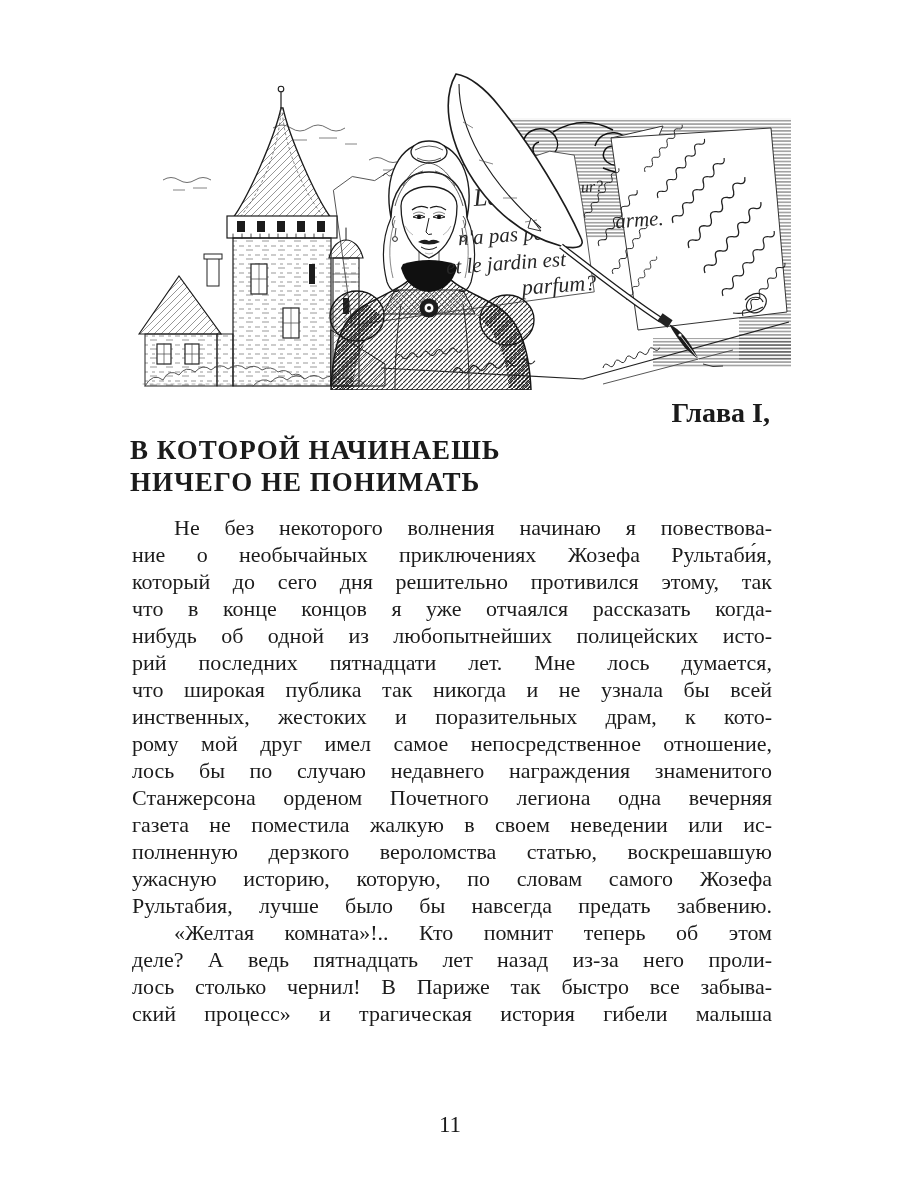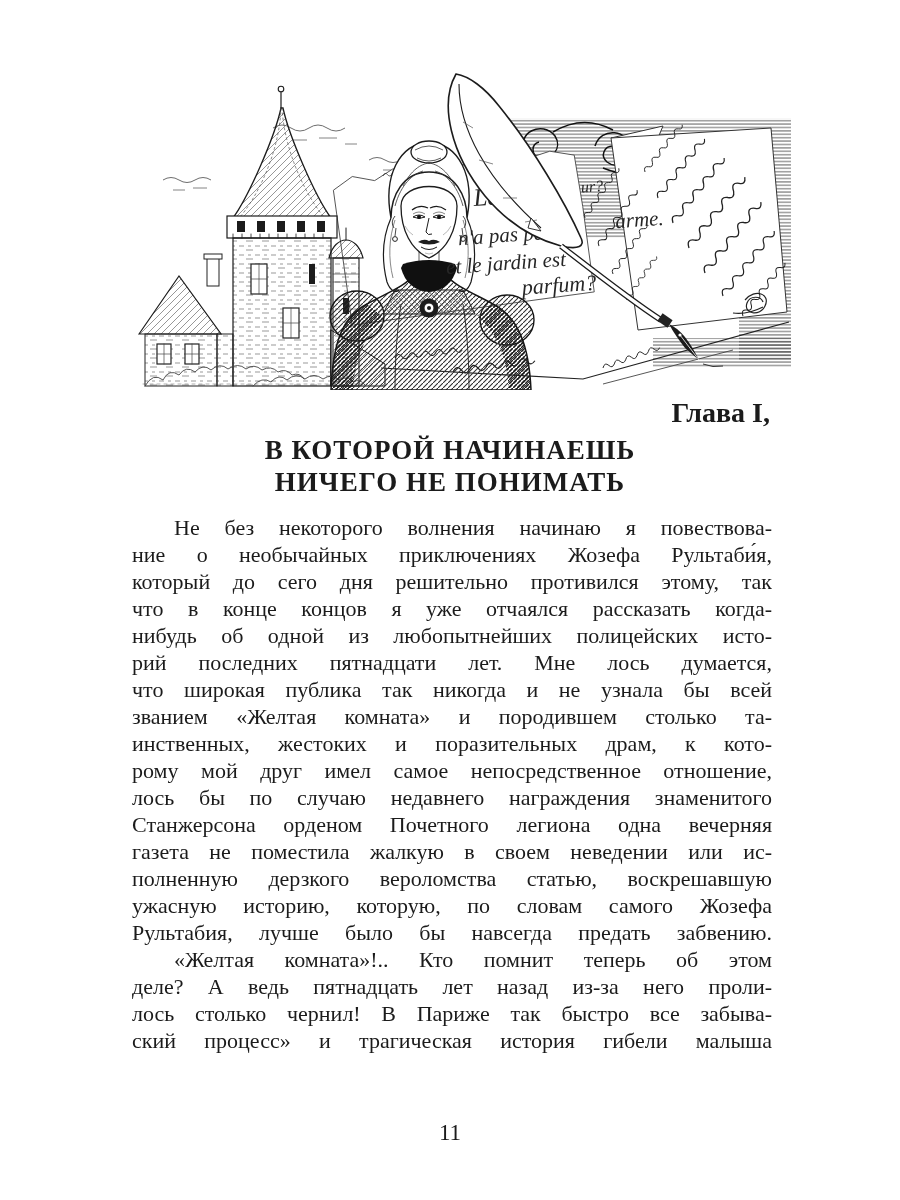--- a/index.html
+++ b/index.html
@@ -1,29 +1,29 @@
 <!DOCTYPE html>
 <html><head>
 <meta charset="utf-8">
 <style>
   html,body{margin:0;padding:0;background:#fff;}
   .page{position:relative;width:900px;height:1200px;background:#fff;
         font-family:"Liberation Serif",serif;color:#1b1b1b;overflow:hidden;}
   .illu{position:absolute;left:133px;top:68px;width:660px;height:322px;}
   .kicker{position:absolute;left:130px;top:398px;width:640px;text-align:right;
           font-size:28px;font-weight:700;line-height:30px;}
-  .title{position:absolute;left:130px;top:434px;width:640px;text-align:center;
+  .title{position:absolute;left:130px;top:434px;width:640px;text-align:left;
          font-size:27px;font-weight:700;line-height:32px;letter-spacing:1px;}
   .bodytext{position:absolute;left:132px;top:514px;width:640px;font-size:22px;}
   .bline{height:27px;line-height:27px;text-align:justify;-moz-text-align-last:justify;
          text-align-last:justify;white-space:nowrap;}
   .bline.indent{text-indent:42px;}
   .it{}
   .pagenum{position:absolute;left:0;top:1112px;width:900px;text-align:center;
-           font-size:23px;line-height:26px;margin-top:8px;}
+           font-size:23px;line-height:26px;}
   .frtext{font-family:"Liberation Serif",serif;font-style:italic;fill:#262626;}
 </style>
 </head>
 <body>
 
 <div class="page">
 
   <svg class="illu" viewBox="0 0 660 322">
     <defs>
       <pattern id="hl" width="7" height="3.4" patternUnits="userSpaceOnUse">
@@ -223,21 +223,20 @@
   </div>
 
   <div class="bodytext">
       <div class="bline indent"><span>Не без некоторого волнения начинаю я повествова-</span></div>
       <div class="bline"><span>ние о необычайных приключениях Жозефа Рультаби́я,</span></div>
       <div class="bline"><span>который до сего дня решительно противился этому, так</span></div>
       <div class="bline"><span>что в конце концов я уже отчаялся рассказать когда-</span></div>
       <div class="bline"><span>нибудь об одной из любопытнейших полицейских исто-</span></div>
       <div class="bline"><span>рий последних пятнадцати лет. Мне лось думается,</span></div>
       <div class="bline"><span>что широкая публика так никогда и не узнала бы </span><span class="it">всей</span></div>
-      <div class="bline"><span>званием «Желтая комната» и породившем столько та-</span></div>
       <div class="bline"><span>инственных, жестоких и поразительных драм, к кото-</span></div>
       <div class="bline"><span>рому мой друг имел самое непосредственное отношение,</span></div>
       <div class="bline"><span>лось бы по случаю недавнего награждения знаменитого</span></div>
       <div class="bline"><span>Станжерсона орденом Почетного легиона одна вечерняя</span></div>
       <div class="bline"><span>газета не поместила жалкую в своем неведении или ис-</span></div>
       <div class="bline"><span>полненную дерзкого вероломства статью, воскрешавшую</span></div>
       <div class="bline"><span>ужасную историю, которую, по словам самого Жозефа</span></div>
       <div class="bline"><span>Рультабия, лучше было бы навсегда предать забвению.</span></div>
       <div class="bline indent"><span>«Желтая комната»!.. Кто помнит теперь об этом</span></div>
       <div class="bline"><span>деле? А ведь пятнадцать лет назад из-за него проли-</span></div>

